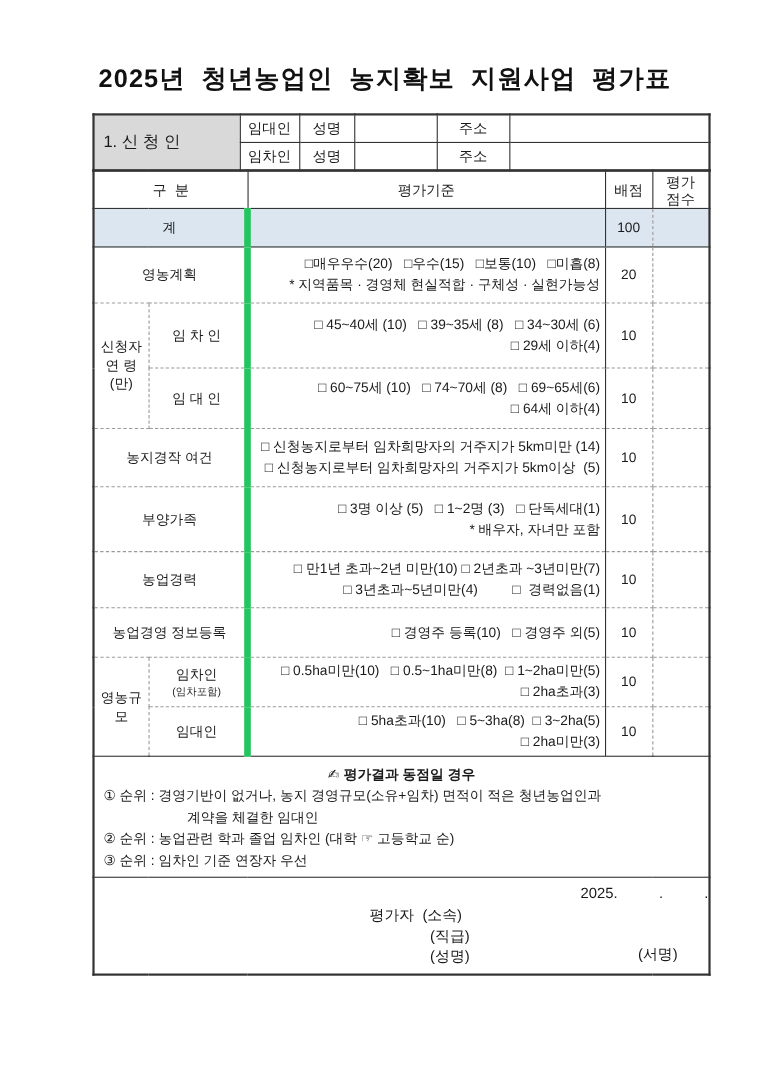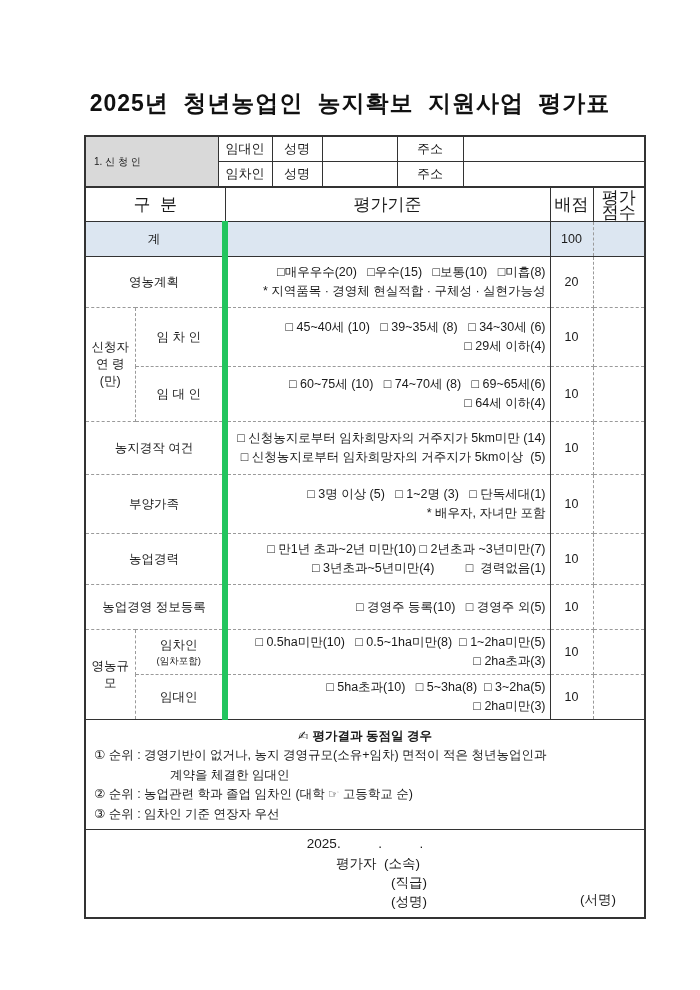--- a/index.html
+++ b/index.html
@@ -1,47 +1,47 @@
 <!DOCTYPE html>
 <html lang="ko"><head>
 <meta charset="utf-8">
 <style>
   html,body{margin:0;padding:0;}
   body{
     width:700px;height:990px;background:#ffffff;
     font-family:"Liberation Sans","DejaVu Sans",sans-serif;
     color:#1a1a1a;
   }
-  .doc{width:532px;margin:0 auto;padding-top:88px;}
+  .doc{width:532px;margin:0 auto;padding-top:56px;}
   .title{
     text-align:center;font-size:23px;font-weight:bold;color:#111;
     word-spacing:7px;letter-spacing:1px;margin:0 0 16px 0;
   }
   table{border-collapse:collapse;table-layout:fixed;width:560px;}
   .pre{white-space:pre-wrap;}
   .prex{white-space:pre;}
 
   
   table.app{border:2px solid #333;}
   table.app td{border:1px solid #333;font-size:13px;height:24px;padding:0;}
-  .app .sec-label{background:#d9d9d9;text-align:left;padding-left:8px;font-size:10px;}
+  .app .sec-label{background:#d9d9d9;text-align:left;padding-left:8px;font-size:15px;}
   .app .role{text-align:center;}
   .app .flabel{text-align:center;}
   .app .fvalue{background:#fff;}
 
   
   .sec2{
     width:542px;border:2px solid #333;margin-top:-2px;background:#d9d9d9;
     font-size:13.5px;padding:4px 8px;height:15px;line-height:15px;
   }
 
   
   table.main{border:2px solid #333;margin-top:-2px;}
   table.main td{border:1px dashed #9a9a9a;padding:0;font-size:12.5px;}
-  .main .hrow td{border:1px solid #333;height:33px;text-align:center;font-size:17px;}
+  .main .hrow td{border:1px solid #333;height:33px;text-align:center;font-size:13px;}
   .main .hrow .score-h{line-height:15px;}
   .main tr.total td{border-top:1px solid #333;border-bottom:1px solid #333;background:#dce6f1;height:30px;}
   .main .cat{text-align:center;}
   .main .grp{text-align:center;line-height:17px;font-size:12.5px;}
   .main .cat2{text-align:center;}
   .main .cat2 .subsmall{display:block;font-size:9.5px;margin-top:1px;}
   .main .crit{border-left:6px solid #22c55e;text-align:right;padding:2px 4px 2px 8px;}
   .main .crit div{line-height:19px;}
   .main .pts{border-left:1px solid #333;text-align:center;}
   .main .scorecell{border-left:1px dashed #9a9a9a;}
@@ -50,21 +50,21 @@
 
   
   .main td.notes{border:1px solid #333;text-align:left;padding:6px 8px 5px 8px;font-size:12.5px;}
   .notes .nheading{font-weight:bold;line-height:20px;text-align:center;}
   .notes .nheading .pen{font-weight:normal;margin-right:4px;}
   .notes .nitem{line-height:19.5px;}
   .notes .ncont{padding-left:76px;line-height:19.5px;}
 
   
   .main td.sig{border:1px solid #333;position:relative;height:72px;vertical-align:top;padding:4px 0 6px 0;font-size:13.5px;}
-  .sig .sdate{text-align:center;line-height:20px;}
+  .sig .sdate{text-align:right;line-height:20px;}
   .sig .sline{text-align:left;margin-left:250px;line-height:19px;}
   .sig .sline2{text-align:left;margin-left:305px;line-height:19px;}
   .sig .ssign{position:absolute;right:28px;bottom:8px;}
 </style>
 </head>
 <body>
 
 <div class="doc">
 
   <h1 class="title">2025년 청년농업인 농지확보 지원사업 평가표</h1>

